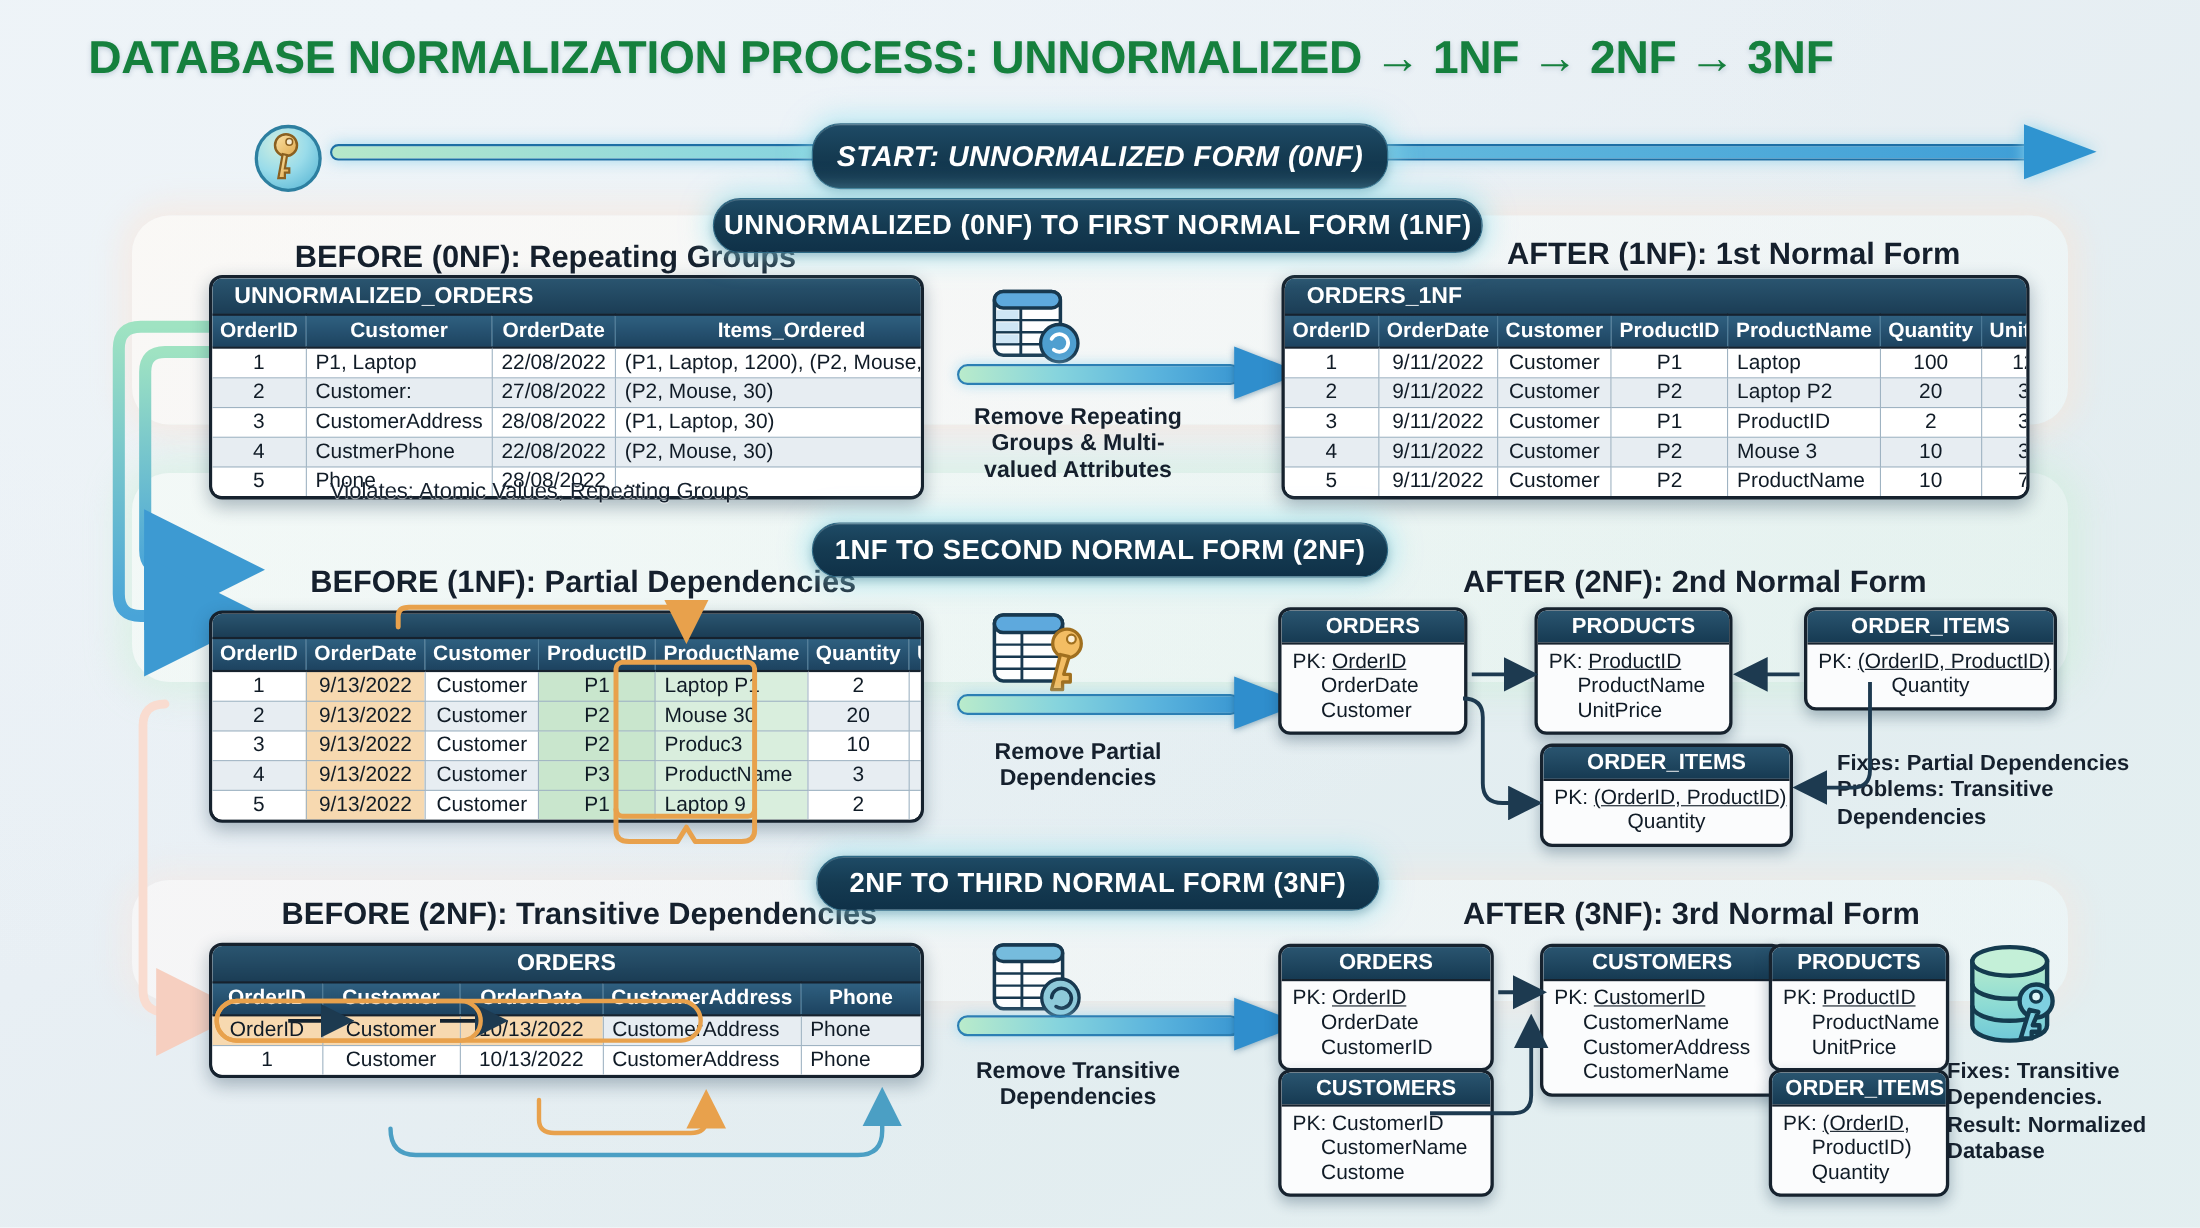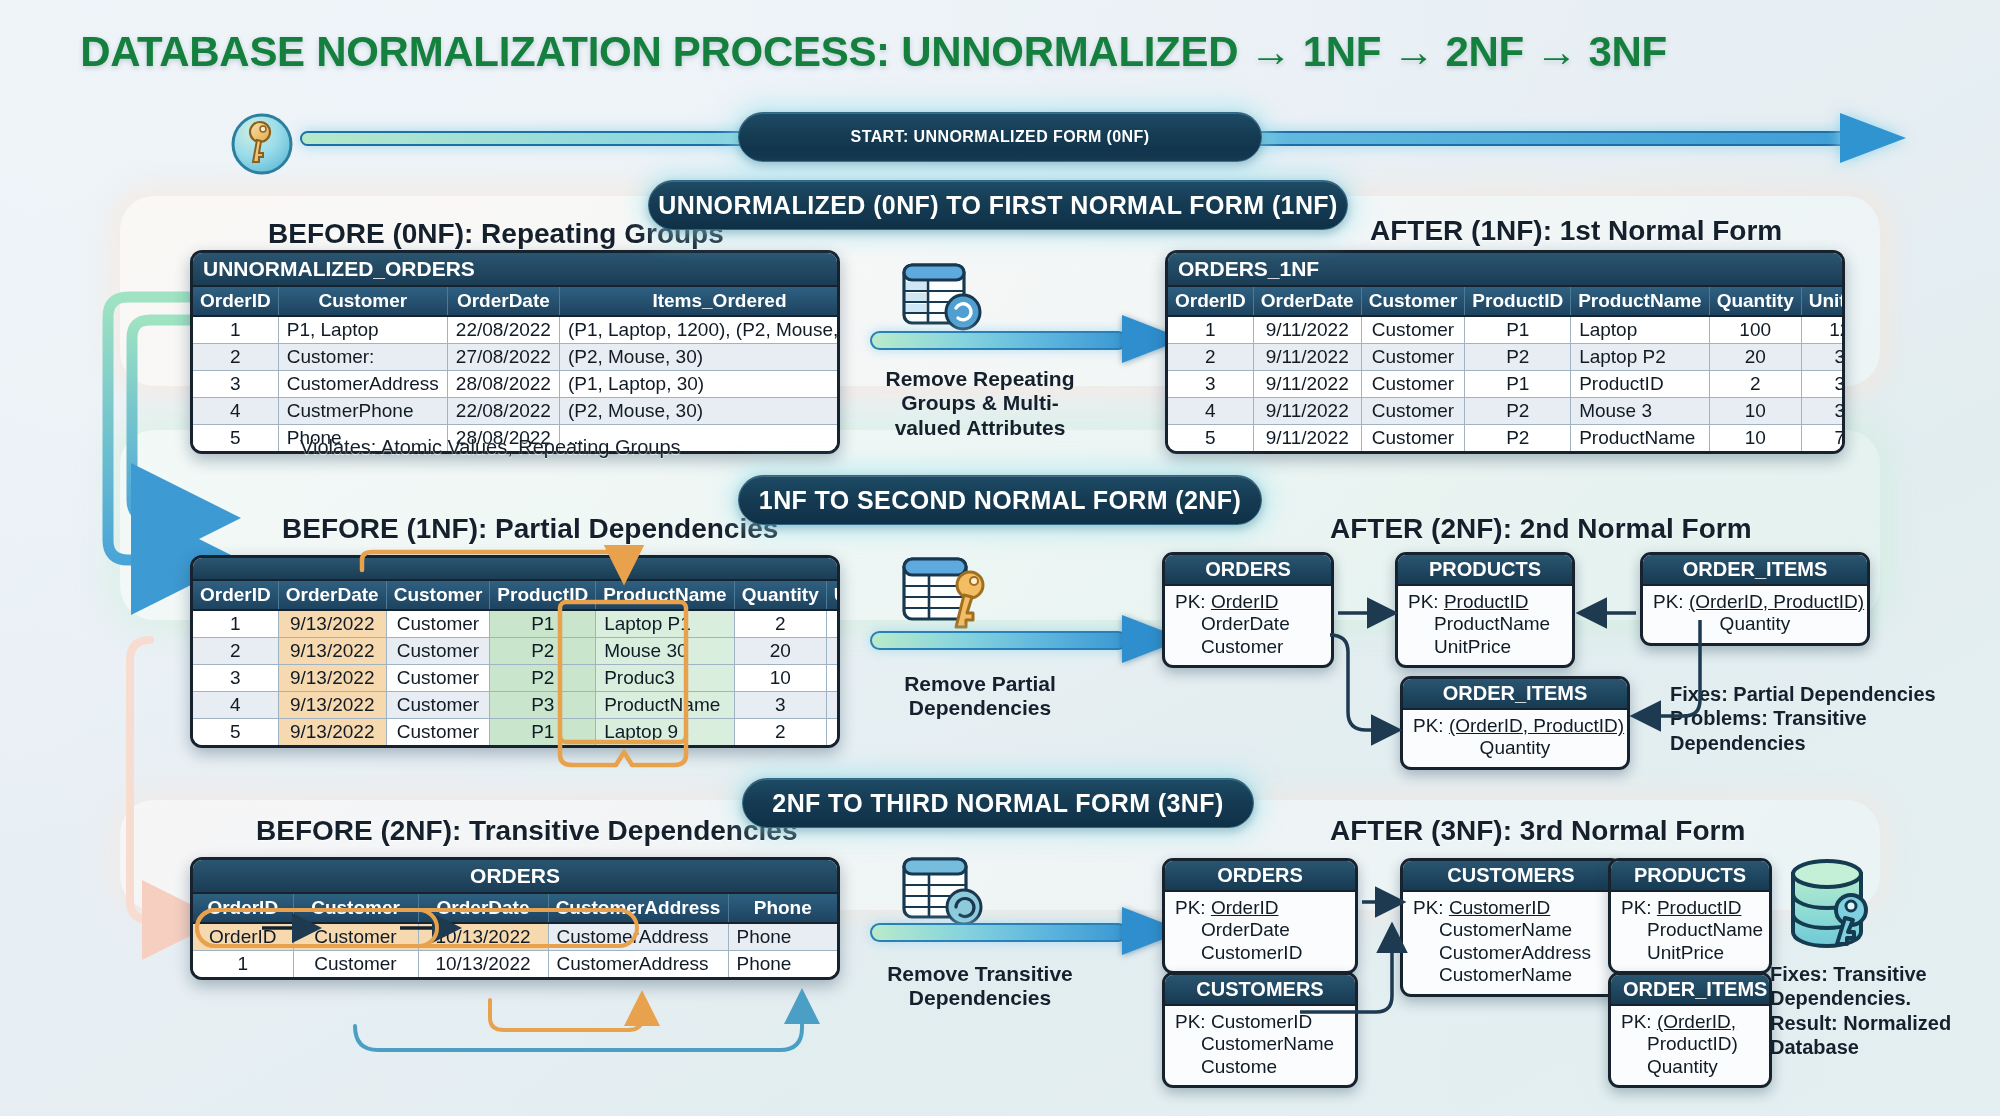--- a/index.html
+++ b/index.html
@@ -28,21 +28,21 @@
   .pill{
     position:absolute; display:flex; align-items:center; justify-content:center;
     color:#fff; font-weight:bold; white-space:nowrap;
     background:linear-gradient(180deg,#1e4b66 0%, #153b52 48%, #0f3148 100%);
     border-radius:26px;
     box-shadow:0 0 22px 7px rgba(150,225,240,.55), 0 3px 8px rgba(10,35,55,.35),
                inset 0 1px 0 rgba(255,255,255,.18);
     border:1px solid #2d6a86;
     letter-spacing:.4px;
   }
-  .pill.top{ left:738px; top:112px; width:524px; height:50px; font-size:16px; z-index:6;}
+  .pill.top{ left:738px; top:112px; width:524px; height:60px; font-size:26px; z-index:6;font-style:italic;}
   .pill.s1 { left:648px; top:180px; width:700px; height:50px; font-size:25px; z-index:6;}
   .pill.s2 { left:738px; top:475px; width:524px; height:50px; font-size:25px; z-index:6;}
   .pill.s3 { left:742px; top:778px; width:512px; height:50px; font-size:25px; z-index:6;text-align:right;}
 
   
   .toparrow{ position:absolute; left:300px; top:128px; width:1610px; height:20px; z-index:2;}
   .toparrow .bar{
     position:absolute; left:0; top:3px; width:1560px; height:15px;
     background:linear-gradient(90deg,#b6e8c9 0%, #8fd8dd 22%, #6ec2e0 50%, #3f9ed6 100%);
     border:2px solid #1d6fa5; border-radius:8px;
@@ -75,21 +75,21 @@
 
   
   .tbl{ position:absolute; z-index:5;
     border:3px solid #16222e; border-radius:12px; overflow:hidden;
     box-shadow:0 6px 16px rgba(25,55,80,.33);
     background:#fff;
   }
   .tbl table{ border-collapse:collapse; width:100%; }
   .tbl .tname{
     background:linear-gradient(180deg,#2a5570,#1b3d55);
-    color:#fff; font-weight:bold; font-size:21px; padding:4px 10px;
+    color:#fff; font-weight:bold; font-size:21px; padding:4px 20px;
     border-bottom:2px solid #16222e; text-align:left; white-space:nowrap;
   }
   .tbl .tname.center{ text-align:center; }
   .tbl th{
     background:linear-gradient(180deg,#2f6080,#1d4360);
     color:#fff; font-weight:bold; font-size:19px; padding:3px 7px;
     border-right:1px solid #4d7b97; border-bottom:2px solid #16222e;
     white-space:nowrap; text-align:center;
   }
   .tbl th:last-child{ border-right:none; }

